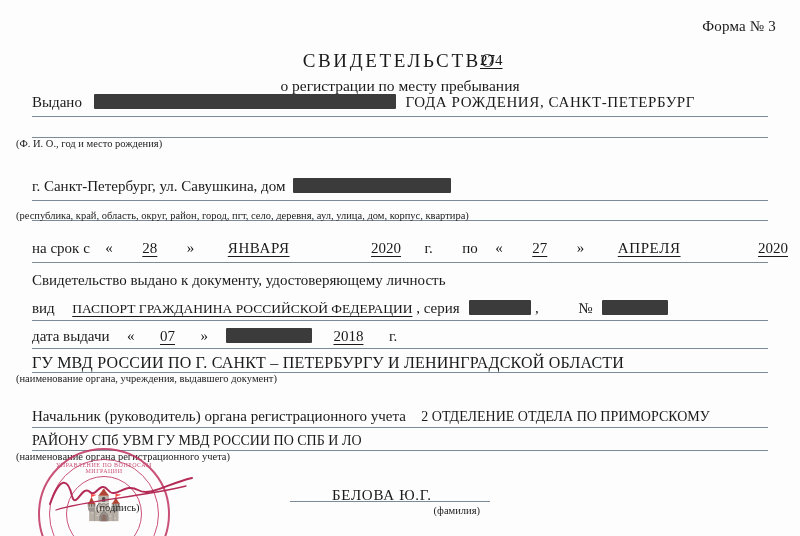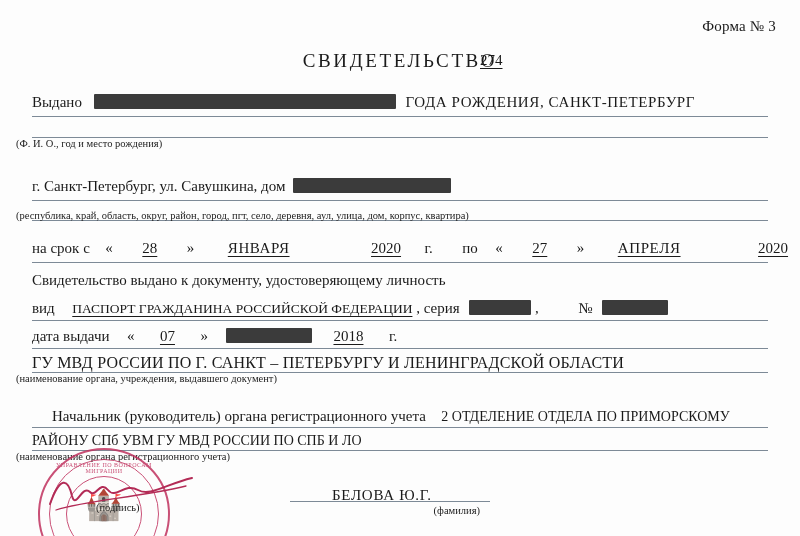--- a/index.html
+++ b/index.html
@@ -190,20 +190,21 @@
 </style>
 </head>
 <body>
 
 <div class="page">
 
   <div class="form-no">Форма № 3</div>
 
   <div class="title-block">
     <span class="title-main">СВИДЕТЕЛЬСТВО</span>
+    <div class="title-sub">о регистрации по месту пребывания</div>
   </div>
   <div class="title-num">274</div>
 
   <div class="row" style="top:94px;">
     <span>Выдано</span>
     <span class="redact" style="width:302px; margin-left:8px;"></span>
     <span class="small-caps-txt" style="margin-left:6px;">ГОДА РОЖДЕНИЯ, САНКТ-ПЕТЕРБУРГ</span>
   </div>
   <div class="rule" style="top:116px;"></div>
   <div class="rule" style="top:137px;"></div>
@@ -276,21 +277,21 @@
     <span class="ul" style="margin-left:18px;">2018</span>
     <span class="sp" style="width:18px;"></span>
     <span>г.</span>
   </div>
   <div class="rule" style="top:348px;"></div>
 
   <div class="row" style="top:354px; font-size:16px; letter-spacing:.2px;">ГУ  МВД  РОССИИ  ПО  Г. САНКТ – ПЕТЕРБУРГУ  И  ЛЕНИНГРАДСКОЙ ОБЛАСТИ</div>
   <div class="rule" style="top:372px;"></div>
   <div class="caption" style="top:373px;">(наименование органа, учреждения, выдавшего документ)</div>
 
-  <div class="row" style="top:408px;margin-left:20px;">
+  <div class="row" style="top:408px;">
     <span>Начальник (руководитель) органа регистрационного учета</span>
     <span class="sp" style="width:8px;"></span>
     <span style="font-size:14px;">2 ОТДЕЛЕНИЕ ОТДЕЛА  ПО ПРИМОРСКОМУ</span>
   </div>
   <div class="rule" style="top:427px;"></div>
   <div class="row" style="top:433px; font-size:14px;">РАЙОНУ  СПб  УВМ  ГУ  МВД РОССИИ  ПО СПБ  И  ЛО</div>
   <div class="rule" style="top:450px;"></div>
   <div class="caption" style="top:451px;">(наименование органа регистрационного учета)</div>
 
   <div class="stamp">

